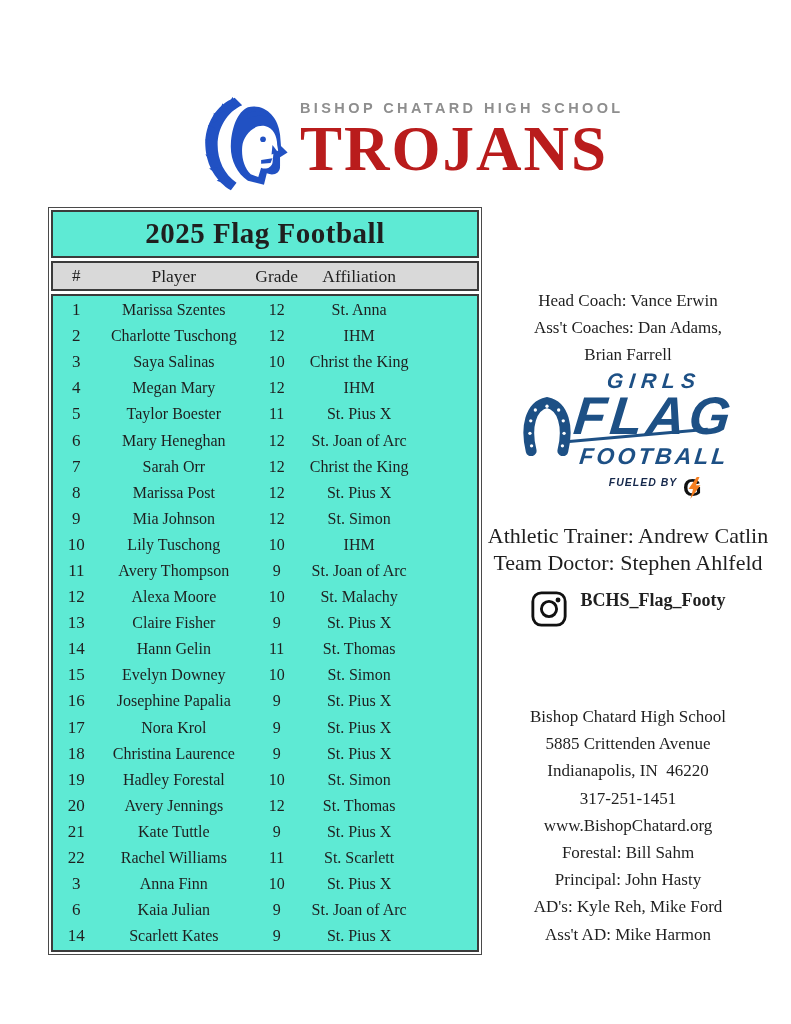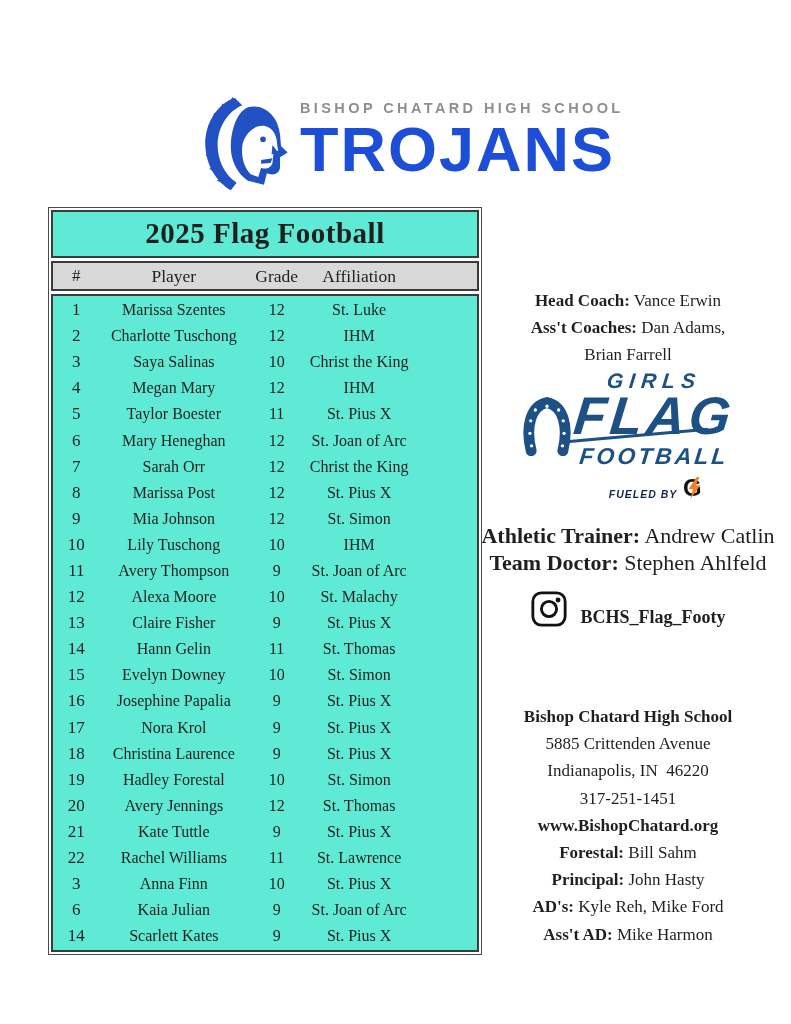--- a/index.html
+++ b/index.html
@@ -9,21 +9,21 @@
   }
   
   .masthead{position:absolute;left:198px;top:92px;display:flex;align-items:flex-start;}
   .trojan-svg{width:96px;height:104px;flex:0 0 auto;}
   .mast-text{margin-left:6px;padding-top:8px;}
   .school-name{
     font-family:"Liberation Sans", sans-serif;font-weight:bold;color:#8e8e8e;
     font-size:14.5px;letter-spacing:3.4px;white-space:nowrap;
   }
   .team-name{
-    font-family:Liberation Sans, sans-serif;font-weight:800;color:#1d4ed8;
+    font-family:Liberation Serif, serif;font-weight:800;color:#b91c1c;
     font-size:63px;line-height:0.98;letter-spacing:2px;margin-top:3px;white-space:nowrap;
   }
   
   .roster-frame{
     position:absolute;left:48px;top:207px;width:428px;
     border:1.5px solid #4a4a4a;padding:2px;background:#fff;
   }
   .tbox{border:2.5px solid #3b3b3b;background:#5eead4;}
   .title-box{margin-bottom:3px;text-align:center;padding:5px 0 6px 0;}
   .roster-title{font-weight:bold;font-size:29px;letter-spacing:0.5px;}
@@ -32,35 +32,35 @@
   .c-affil{padding-right:64px;}
   .header-box{margin-bottom:3px;background:#d9d9d9;}
   .header-box .grid-row{font-size:17.5px;height:26px;}
   .body-box{padding:1px 0;}
   .body-box .grid-row{font-size:16px;height:26.1px;}
   .c-num{font-size:17px;}
   
   .rblock{position:absolute;left:468px;width:320px;text-align:center;}
   .staff-block{top:287px;font-size:17px;line-height:27px;}
   .trainer-block{top:522px;font-size:22px;line-height:27px;}
-  b.lbl{font-weight:bold;}
+  b.lbl{font-weight:normal;}
   .ws-pre{white-space:pre-wrap;}
   
   .flag-logo{top:370px;display:flex;justify-content:center;align-items:flex-start;}
   .horseshoe-svg{width:50px;height:62px;margin-top:24px;margin-right:2px;}
   .flag-text{font-family:"Liberation Sans", sans-serif;color:#1d5085;font-style:italic;font-weight:bold;transform:skewX(-6deg);}
   .flag-girls{font-size:21px;letter-spacing:6px;line-height:1;}
   .flag-flag{font-size:53px;font-weight:800;line-height:0.95;letter-spacing:4px;}
   .flag-football{font-size:23px;letter-spacing:3px;line-height:1.15;margin-top:2px;}
   .flag-swoosh{position:absolute;left:98px;top:64px;width:142px;height:2.5px;background:#1d5085;transform:rotate(-5deg);}
-  .fueled-row{display:flex;align-items:flex-end;justify-content:center;margin-top:6px;margin-left:6px;}
+  .fueled-row{display:flex;align-items:flex-start;justify-content:center;margin-top:6px;margin-left:6px;}
   .fueled-by{font-family:"Liberation Sans", sans-serif;font-style:italic;font-weight:bold;font-size:10.5px;letter-spacing:1px;color:#15284b;margin-right:6px;}
   .gatorade-svg{width:22px;height:24px;}
   
-  .insta-block{top:590px;display:flex;align-items:flex-end;justify-content:center;}
+  .insta-block{top:590px;display:flex;align-items:flex-start;justify-content:center;}
   .insta-svg{width:38px;height:38px;margin-right:12px;}
   .insta-handle{font-size:18px;font-weight:bold;}
   
   .school-block{top:703px;font-size:17px;line-height:27.2px;}
 </style>
 </head>
 <body>
 
 <div class="masthead">
   <svg class="trojan-svg" viewBox="0 0 100 110">
@@ -93,21 +93,21 @@
       <div>Player</div>
       <div>Grade</div>
       <div class="c-affil">Affiliation</div>
     </div>
   </div>
   <div class="tbox body-box">
       <div class="grid-row">
         <div class="c-num">1</div>
         <div>Marissa Szentes</div>
         <div>12</div>
-        <div class="c-affil">St. Luke</div>
+        <div class="c-affil">St. Anna</div>
       </div>
       <div class="grid-row">
         <div class="c-num">2</div>
         <div>Charlotte Tuschong</div>
         <div>12</div>
         <div class="c-affil">IHM</div>
       </div>
       <div class="grid-row">
         <div class="c-num">3</div>
         <div>Saya Salinas</div>
@@ -219,21 +219,21 @@
       <div class="grid-row">
         <div class="c-num">21</div>
         <div>Kate Tuttle</div>
         <div>9</div>
         <div class="c-affil">St. Pius X</div>
       </div>
       <div class="grid-row">
         <div class="c-num">22</div>
         <div>Rachel Williams</div>
         <div>11</div>
-        <div class="c-affil">St. Lawrence</div>
+        <div class="c-affil">St. Scarlett</div>
       </div>
       <div class="grid-row">
         <div class="c-num">3</div>
         <div>Anna Finn</div>
         <div>10</div>
         <div class="c-affil">St. Pius X</div>
       </div>
       <div class="grid-row">
         <div class="c-num">6</div>
         <div>Kaia Julian</div>

